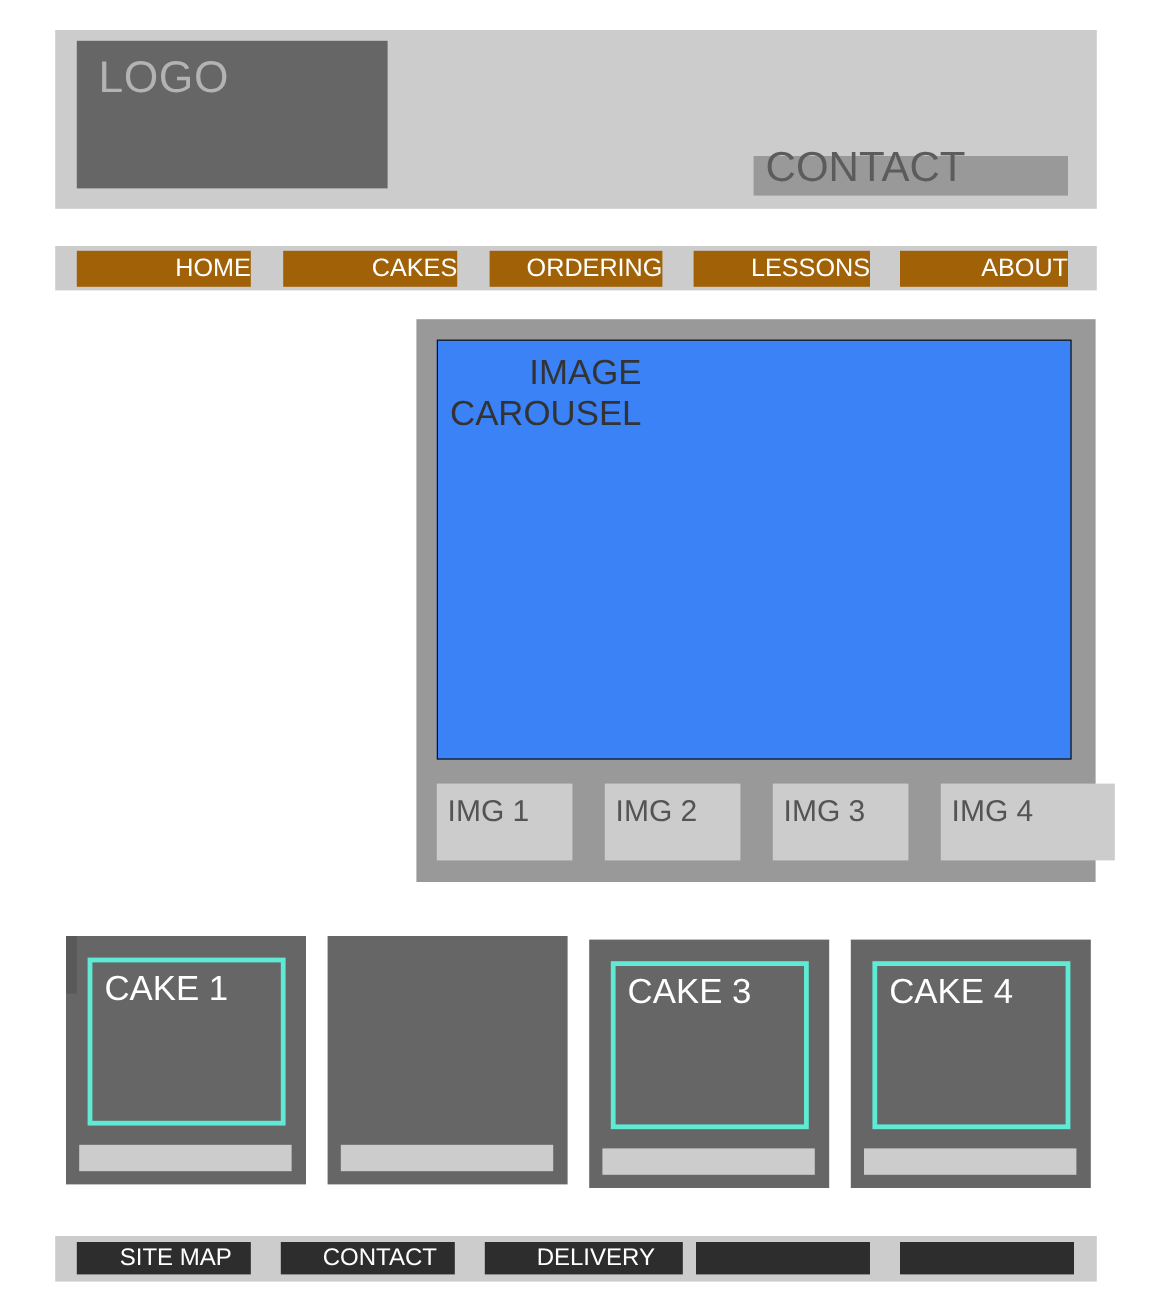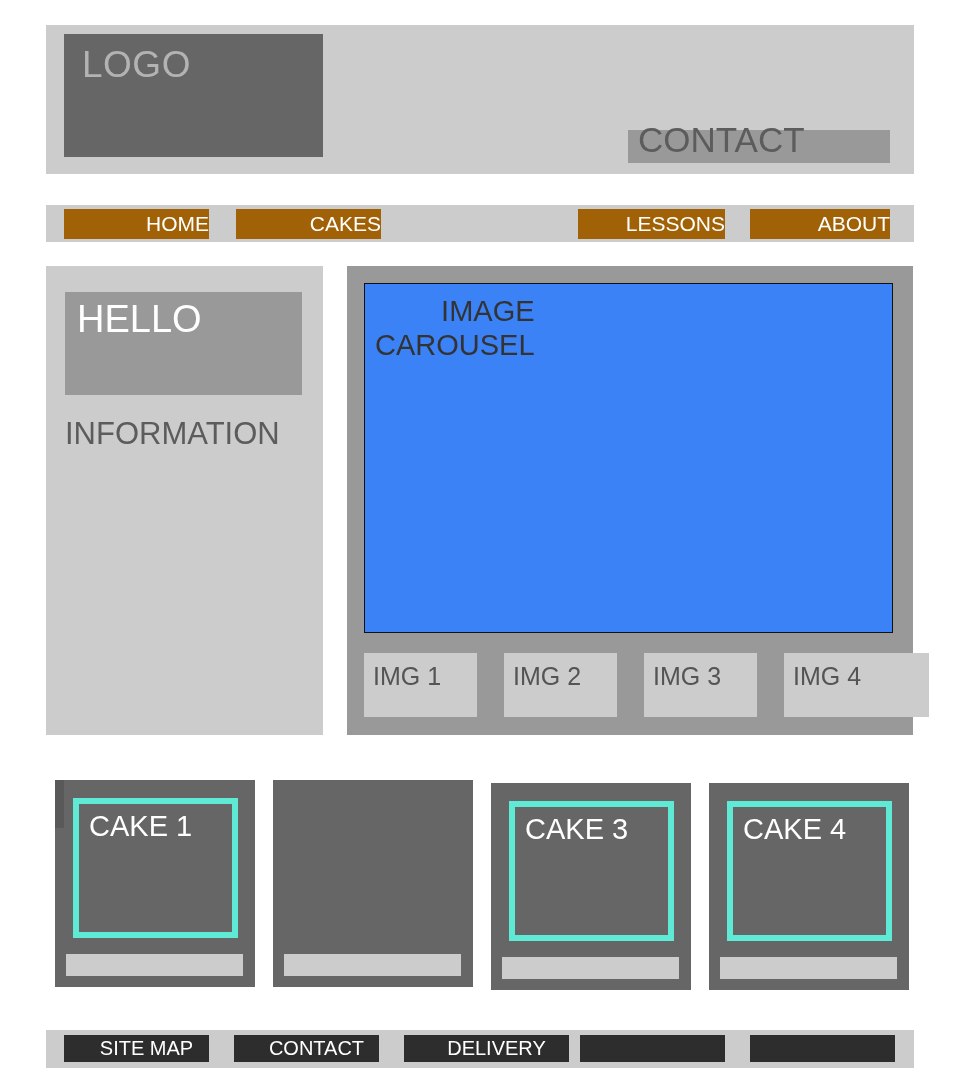--- a/index.html
+++ b/index.html
@@ -176,21 +176,21 @@
     white-space: nowrap;
   }
 
   
   .cake-card {
     position: absolute;
     background: #666666;
   }
   .cake-inner {
     position: absolute;
-    border: 6px solid #5eead4;
+    border: 4px solid #5eead4;
     box-sizing: border-box;
     background: #666666;
   }
   .cake-text {
     position: absolute;
     left: 10px;
     top: 8px;
     font-size: 29px;
     color: #ffffff;
     line-height: 1;
@@ -241,30 +241,25 @@
       <span class="logo-text">LOGO</span>
     </div>
     <div class="contact-box">
       <span class="contact-text">CONTACT</span>
     </div>
   </div>
 
   <div class="navbar">
     <div class="nav-item" style="left:18px;width:145px;">HOME</div>
     <div class="nav-item" style="left:190px;width:145px;padding-left:20px;">CAKES</div>
+    <div class="nav-item" style="left:362px;width:144px;">ORDERING</div>
     <div class="nav-item" style="left:532px;width:147px;">LESSONS</div>
     <div class="nav-item" style="left:704px;width:140px;">ABOUT</div>
   </div>
 
-  <div class="sidebar">
-    <div class="hello-box">
-      <span class="hello-text">HELLO</span>
-    </div>
-    <div class="information-text">INFORMATION</div>
-  </div>
 
   <div class="carousel-panel">
     <div class="carousel-stage">
       <span class="carousel-label">IMAGE
 CAROUSEL</span>
     </div>
     <div class="thumb-strip">
       <div class="thumb" style="left:0px;">
         <span class="thumb-text">IMG 1</span>
       </div>

